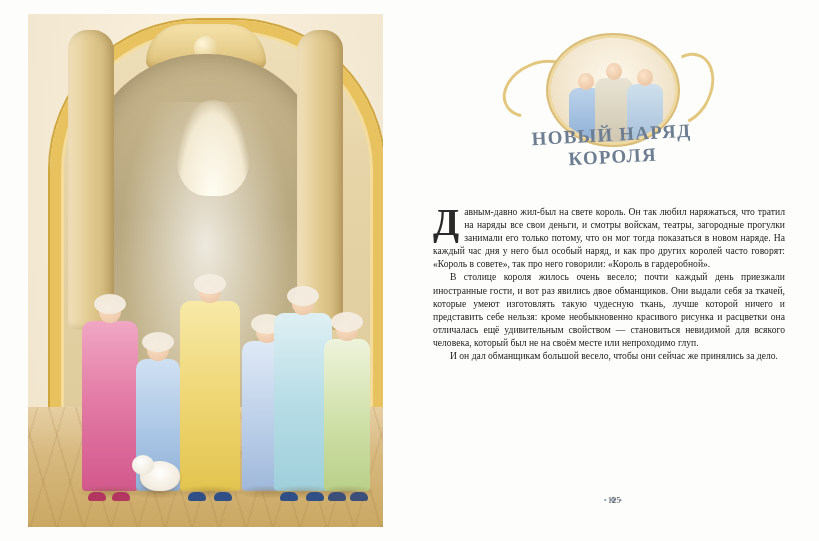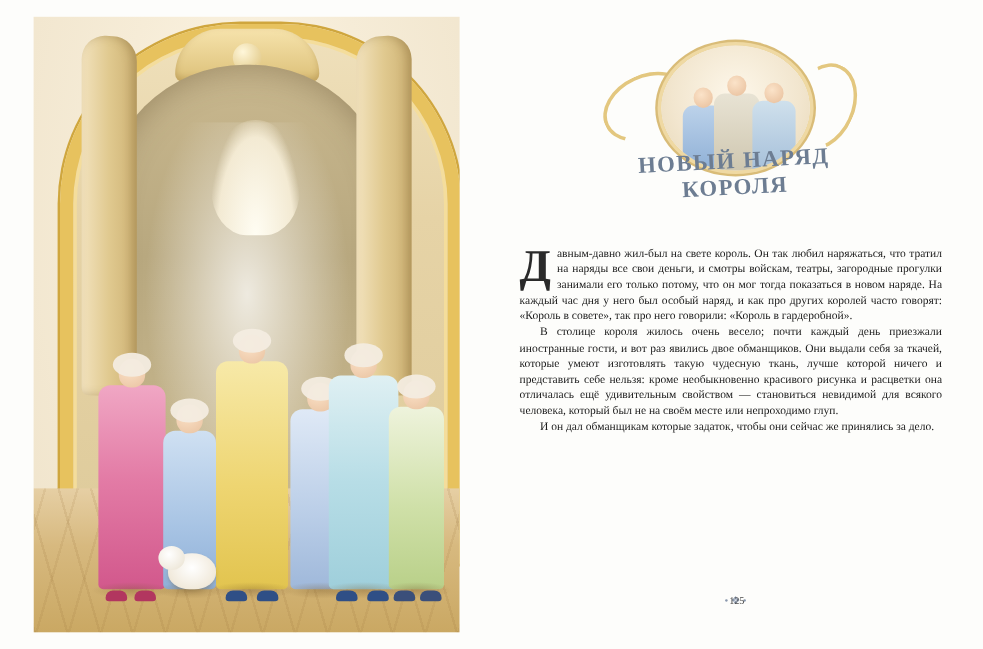--- a/index.html
+++ b/index.html
@@ -328,21 +328,21 @@
         <span class="med-fig m3">
             <span class="h"></span>
           </span>
       </div>
       <div class="vig-title">Новый наряд короля</div>
     </div>
 
     <div class="body-text">
       <p class="first"><span class="dropcap">Д</span><span>авным-давно жил-был на свете король. Он так любил наряжаться, что тратил на наряды все свои деньги, и смотры войскам, театры, загородные прогулки занимали его только потому, что он мог тогда показаться в новом наряде. На каждый час дня у него был особый наряд, и как про других королей часто говорят: «Король в совете», так про него говорили: «Король в гардеробной».</span></p>
       <p>В столице короля жилось очень весело; почти каждый день приезжали иностранные гости, и вот раз явились двое обманщиков. Они выдали себя за ткачей, которые умеют изготовлять такую чудесную ткань, лучше которой ничего и представить себе нельзя: кроме необыкновенно красивого рисунка и расцветки она отличалась ещё удивительным свойством — становиться невидимой для всякого человека, который был не на своём месте или непроходимо глуп.</p>
-      <p>И он дал обманщикам которые задаток, чтобы они сейчас же принялись за дело.</p>
+      <p>И он дал обманщикам большой весело, чтобы они сейчас же принялись за дело.</p>
     </div>
 
     <div class="folio">
       <span class="orn">•❖•</span>
       <span class="num">125</span>
     </div>
   </div>
 </div>
 
 </body></html>

